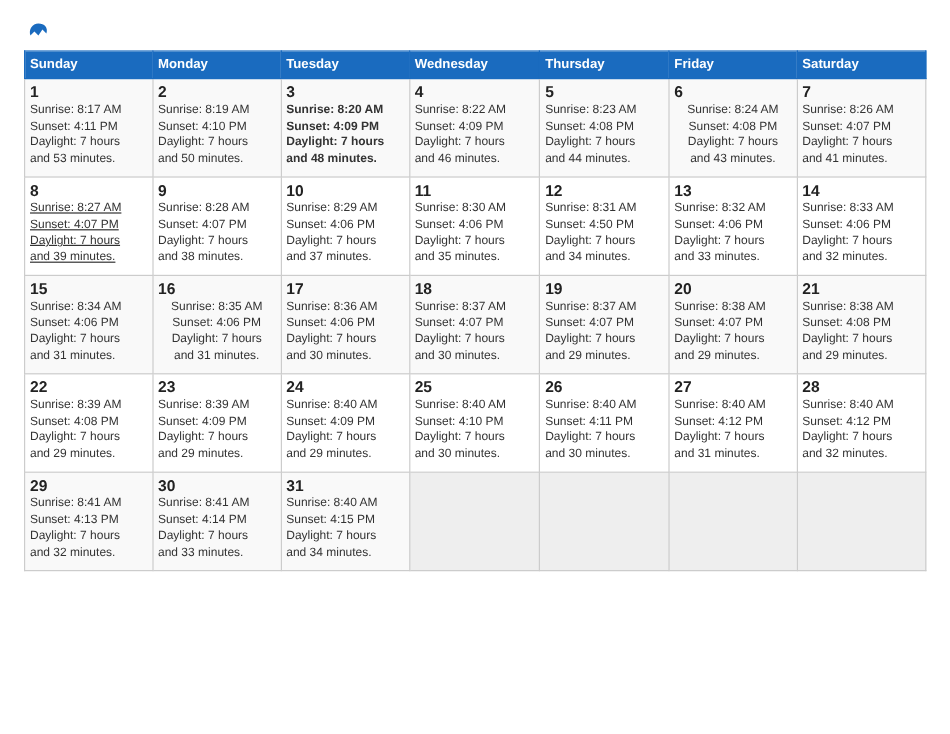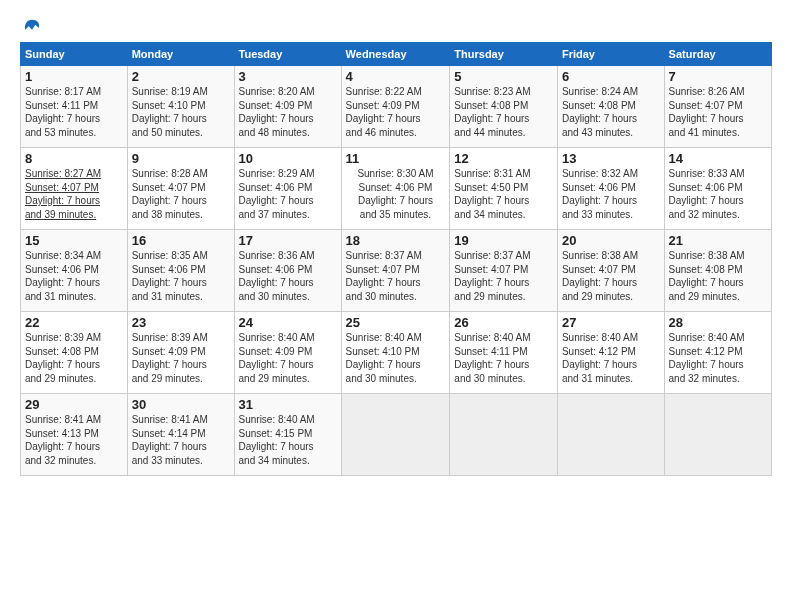--- a/index.html
+++ b/index.html
@@ -137,42 +137,42 @@
           </td>
           <td>
             <span class="day-num">2</span>
             <div class="day-info" style="white-space: pre-line;">Sunrise: 8:19 AM
 Sunset: 4:10 PM
 Daylight: 7 hours
 and 50 minutes.</div>
           </td>
           <td>
             <span class="day-num">3</span>
-            <div class="day-info" style="white-space: pre-line;">Sunrise: 8:20 AM
+            <div class="day-info" style="white-space: pre-line; font-weight: bold;">Sunrise: 8:20 AM
 Sunset: 4:09 PM
 Daylight: 7 hours
 and 48 minutes.</div>
           </td>
           <td>
             <span class="day-num">4</span>
             <div class="day-info" style="white-space: pre-line;">Sunrise: 8:22 AM
 Sunset: 4:09 PM
 Daylight: 7 hours
 and 46 minutes.</div>
           </td>
           <td>
             <span class="day-num">5</span>
             <div class="day-info" style="white-space: pre-line;">Sunrise: 8:23 AM
 Sunset: 4:08 PM
 Daylight: 7 hours
 and 44 minutes.</div>
           </td>
           <td>
             <span class="day-num">6</span>
-            <div class="day-info" style="white-space: pre-line;">Sunrise: 8:24 AM
+            <div class="day-info" style="white-space: pre-line; text-align: center;">Sunrise: 8:24 AM
 Sunset: 4:08 PM
 Daylight: 7 hours
 and 43 minutes.</div>
           </td>
           <td>
             <span class="day-num">7</span>
             <div class="day-info" style="white-space: pre-line;">Sunrise: 8:26 AM
 Sunset: 4:07 PM
 Daylight: 7 hours
 and 41 minutes.</div>
@@ -195,21 +195,21 @@
           </td>
           <td>
             <span class="day-num">10</span>
             <div class="day-info" style="white-space: pre-line;">Sunrise: 8:29 AM
 Sunset: 4:06 PM
 Daylight: 7 hours
 and 37 minutes.</div>
           </td>
           <td>
             <span class="day-num">11</span>
-            <div class="day-info" style="white-space: pre-line; text-align: center;">Sunrise: 8:30 AM
+            <div class="day-info" style="white-space: pre-line;">Sunrise: 8:30 AM
 Sunset: 4:06 PM
 Daylight: 7 hours
 and 35 minutes.</div>
           </td>
           <td>
             <span class="day-num">12</span>
             <div class="day-info" style="white-space: pre-line;">Sunrise: 8:31 AM
 Sunset: 4:50 PM
 Daylight: 7 hours
 and 34 minutes.</div>
@@ -232,21 +232,21 @@
         <tr>
           <td>
             <span class="day-num">15</span>
             <div class="day-info" style="white-space: pre-line;">Sunrise: 8:34 AM
 Sunset: 4:06 PM
 Daylight: 7 hours
 and 31 minutes.</div>
           </td>
           <td>
             <span class="day-num">16</span>
-            <div class="day-info" style="white-space: pre-line;">Sunrise: 8:35 AM
+            <div class="day-info" style="white-space: pre-line; text-align: center;">Sunrise: 8:35 AM
 Sunset: 4:06 PM
 Daylight: 7 hours
 and 31 minutes.</div>
           </td>
           <td>
             <span class="day-num">17</span>
             <div class="day-info" style="white-space: pre-line;">Sunrise: 8:36 AM
 Sunset: 4:06 PM
 Daylight: 7 hours
 and 30 minutes.</div>

